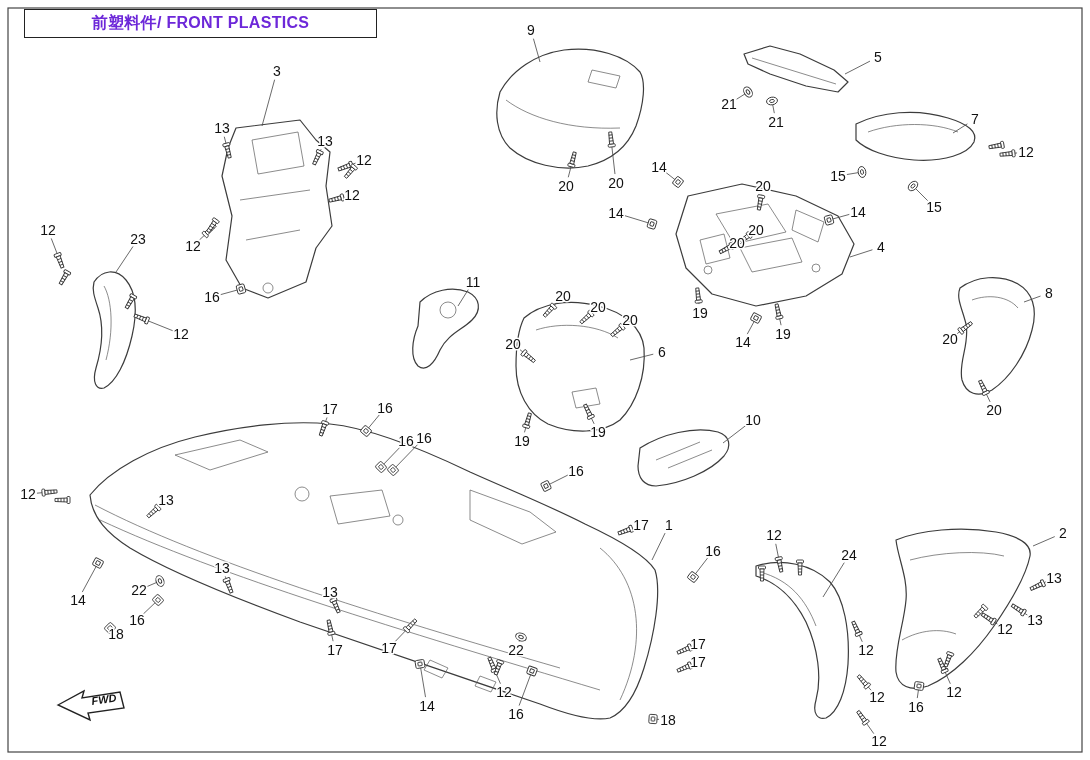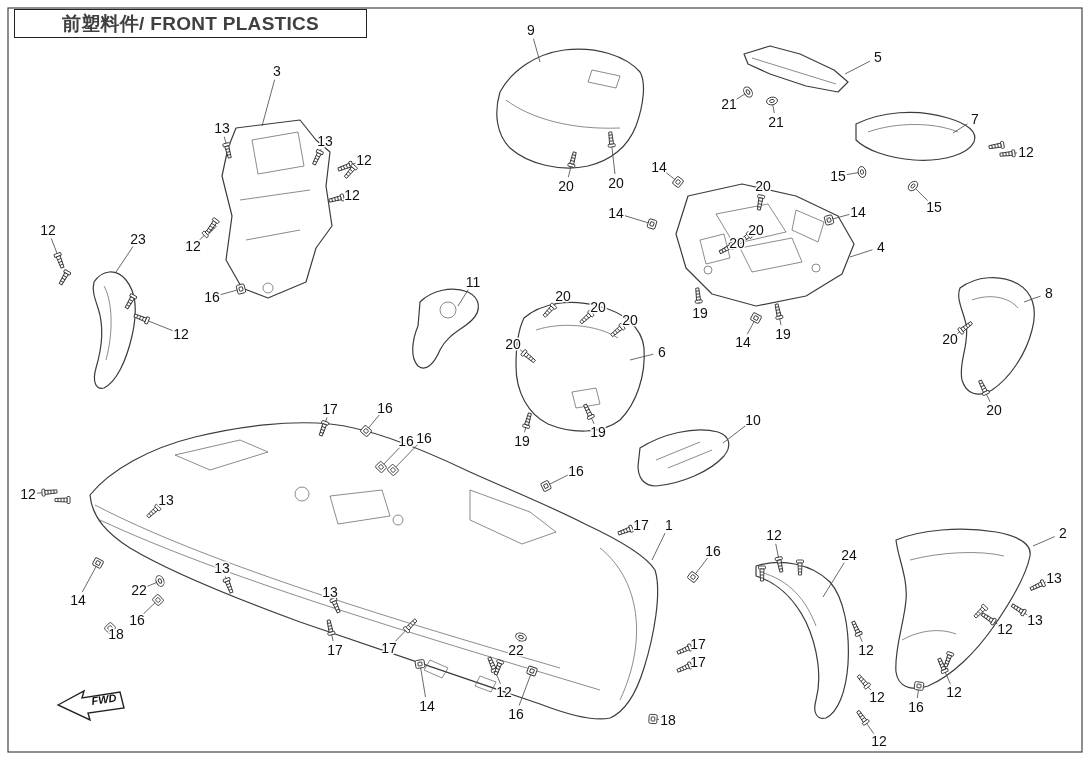--- a/index.html
+++ b/index.html
@@ -10,24 +10,24 @@
   .part { fill:#ffffff; stroke:#3c3c3c; stroke-width:1.2; stroke-linejoin:round; }
   .detail { fill:none; stroke:#5a5a5a; stroke-width:0.7; stroke-linejoin:round; }
   #leader-layer line { stroke:#444; stroke-width:0.8; }
   #fastener-layer use { stroke:#333; fill:#fff; stroke-width:0.9; }
   #callout-layer text {
     font-family:"Liberation Sans",sans-serif; font-size:14px; fill:#111;
     text-anchor:middle; dominant-baseline:central;
     paint-order:stroke; stroke:#fff; stroke-width:3px; stroke-linejoin:round;
   }
   .title-box {
-    position:absolute; left:14px; top:9px; width:353px; height:29px;
+    position:absolute; left:24px; top:9px; width:353px; height:29px;
     border:1.5px solid #222; background:#fff; box-sizing:border-box;
     display:flex; align-items:center; justify-content:center;
-    font-weight:bold; font-size:19px; color:#404040; letter-spacing:0.3px;
+    font-weight:bold; font-size:16px; color:#6d28d9; letter-spacing:0.3px;
   }
   .fwd-arrow path { fill:#fff; stroke:#222; stroke-width:1.4; }
   .fwd-text { font-family:"Liberation Sans",sans-serif; font-style:italic; font-weight:bold; font-size:11px; fill:#111; }
 </style>
 </head>
 <body>
 
 <div class="page">
 
   <svg class="diagram" width="1090" height="760" viewBox="0 0 1090 760">

